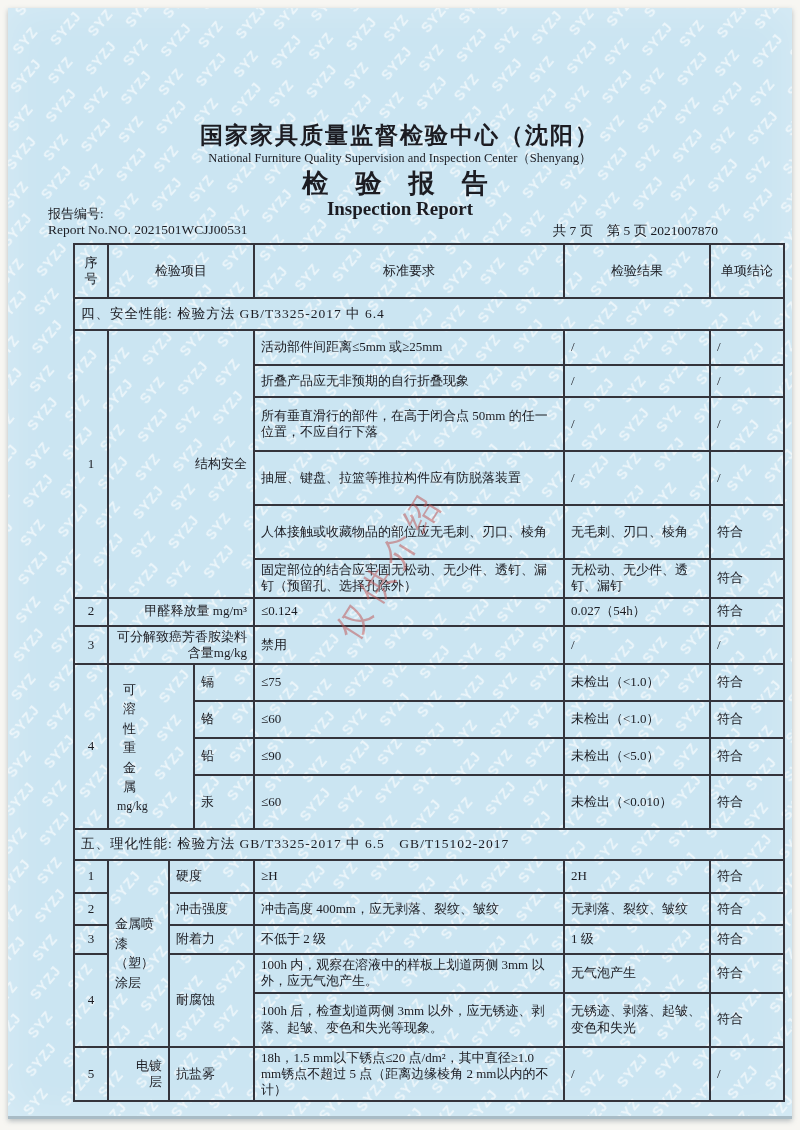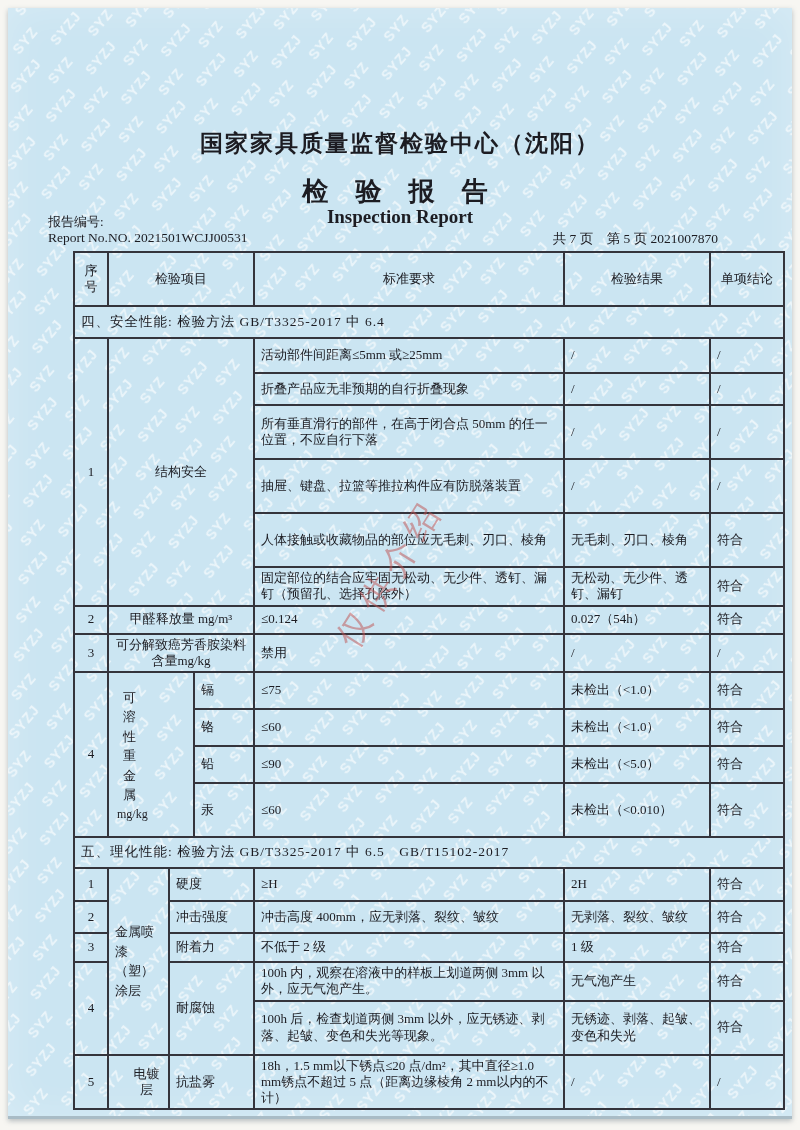--- a/index.html
+++ b/index.html
@@ -12,39 +12,39 @@
   }
   .sheet{
     position:absolute;left:8px;top:8px;width:784px;height:1108px;
     background:#cbe5f2;
     border-bottom:3px solid #a9bcc6;
     box-shadow:0 2px 5px rgba(60,80,95,.35), inset 0 0 40px rgba(255,255,255,.25);
   }
   .wm-svg{position:absolute;left:0;top:0;width:100%;height:100%;pointer-events:none;}
   .wmtext{font-family:"Liberation Sans",sans-serif;font-size:14px;font-weight:bold;
           fill:#ffffff;fill-opacity:.62;letter-spacing:1px;}
-  .content{position:absolute;left:0;top:8px;width:100%;height:100%;border-radius:18px;}
+  .content{position:absolute;left:0;top:0;width:100%;height:100%;border-radius:18px;}
 
   .hdr-org{position:absolute;top:112px;left:0;width:100%;text-align:center;
     font-family:"Liberation Sans",sans-serif;font-weight:bold;font-size:23px;letter-spacing:2px;}
   .hdr-org-en{position:absolute;top:142px;left:0;width:100%;text-align:center;font-size:12.5px;}
   .hdr-title{position:absolute;top:158px;left:0;width:100%;text-align:center;
     font-family:"Liberation Sans",sans-serif;font-weight:bold;font-size:26px;letter-spacing:10px;}
   .hdr-title-en{position:absolute;top:190px;left:0;width:100%;text-align:center;
     font-weight:bold;font-size:19px;}
   .rpt-label{position:absolute;top:197px;left:40px;font-size:13px;}
   .rpt-line{position:absolute;top:214px;left:40px;right:74px;display:flex;
     justify-content:space-between;font-size:13.5px;}
 
   .tblwrap{position:absolute;left:37px;top:235px;}
   table.tbl{border-collapse:collapse;table-layout:fixed;width:710px;font-size:13px;line-height:1.25;margin-left:28px;}
   .tbl td{border:2px solid #34343c;padding:2px 6px;vertical-align:middle;
           overflow:hidden;}
   .c-center{text-align:center;}
-  .c-item{text-align:center;padding-left:8px;}
+  .c-item{text-align:right;padding-left:8px;}
   .indent{padding-left:20px;}
   .c-sub{text-align:left;padding-left:9px;}
   .c-req{text-align:left;padding-left:8px;}
   .c-res{text-align:left;padding-left:8px;}
   .c-con{text-align:left;padding-left:9px;}
   .sect{text-align:left;padding-left:8px;font-size:13.5px;letter-spacing:1px;}
   .grp{padding:3px 4px 3px 7px;line-height:1.5;}
   .v-cell{vertical-align:middle;}
   .v-chars{width:15px;word-break:break-all;line-height:1.5;margin-left:8px;}
   .v-unit{margin-left:2px;font-size:12px;margin-top:2px;}
@@ -71,20 +71,21 @@
         <text x="2" y="16" class="wmtext">SYZJ</text>
         <text x="33" y="39" class="wmtext">SYZJ</text>
       </pattern>
     </defs>
     <rect width="100%" height="100%" fill="url(#wm)"></rect>
   </svg>
 
   <div class="content">
 
     <div class="hdr-org">国家家具质量监督检验中心（沈阳）</div>
+    <div class="hdr-org-en">National Furniture Quality Supervision and Inspection Center（Shenyang）</div>
     <div class="hdr-title">检 验 报 告</div>
     <div class="hdr-title-en">Inspection Report</div>
     <div class="rpt-label">报告编号:</div>
     <div class="rpt-line">
       <span>Report No.NO.  2021501WCJJ00531</span>
       <span>共 7 页　第 5 页 2021007870</span>
     </div>
 
     <div class="tblwrap">
       <table class="tbl">

